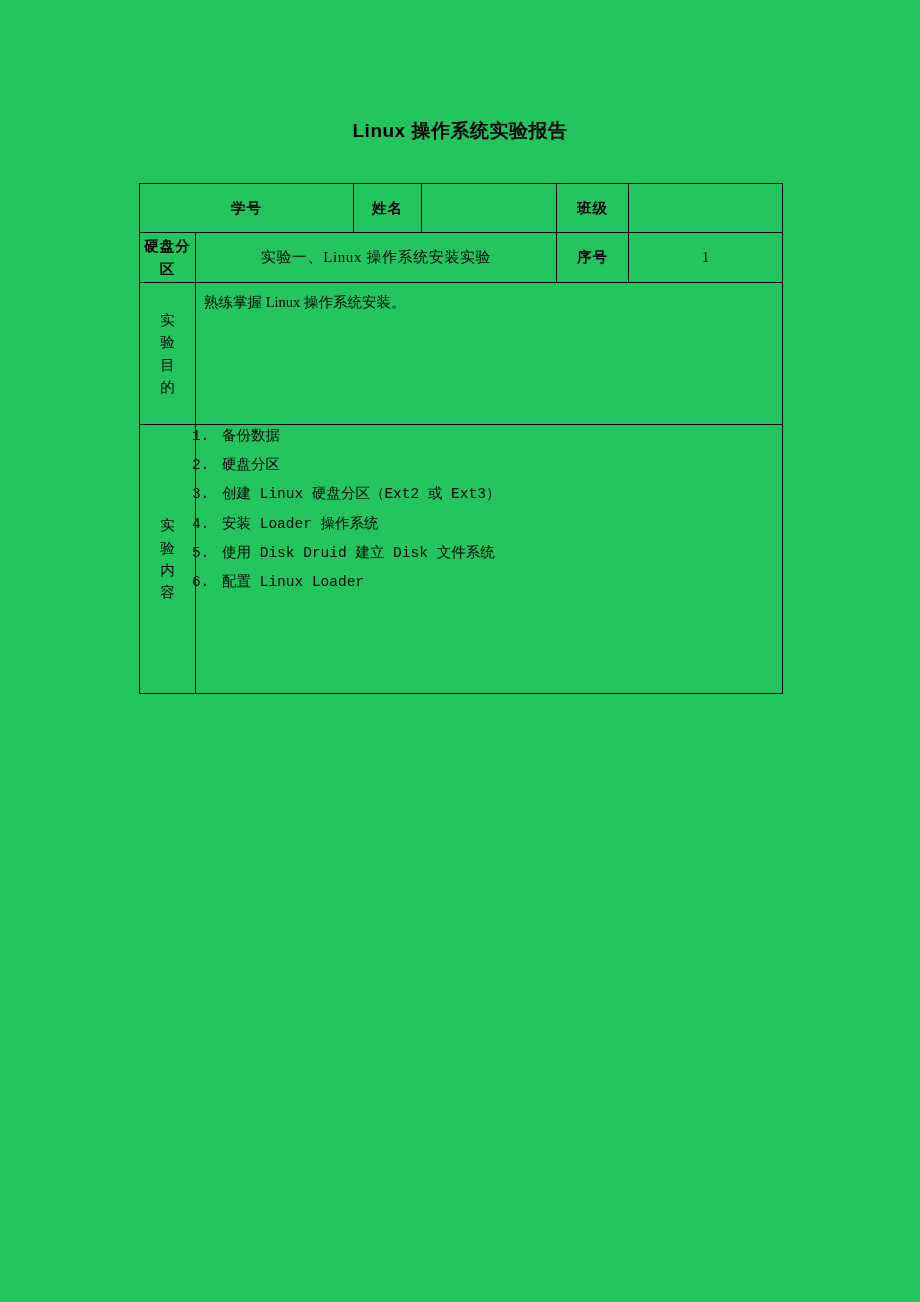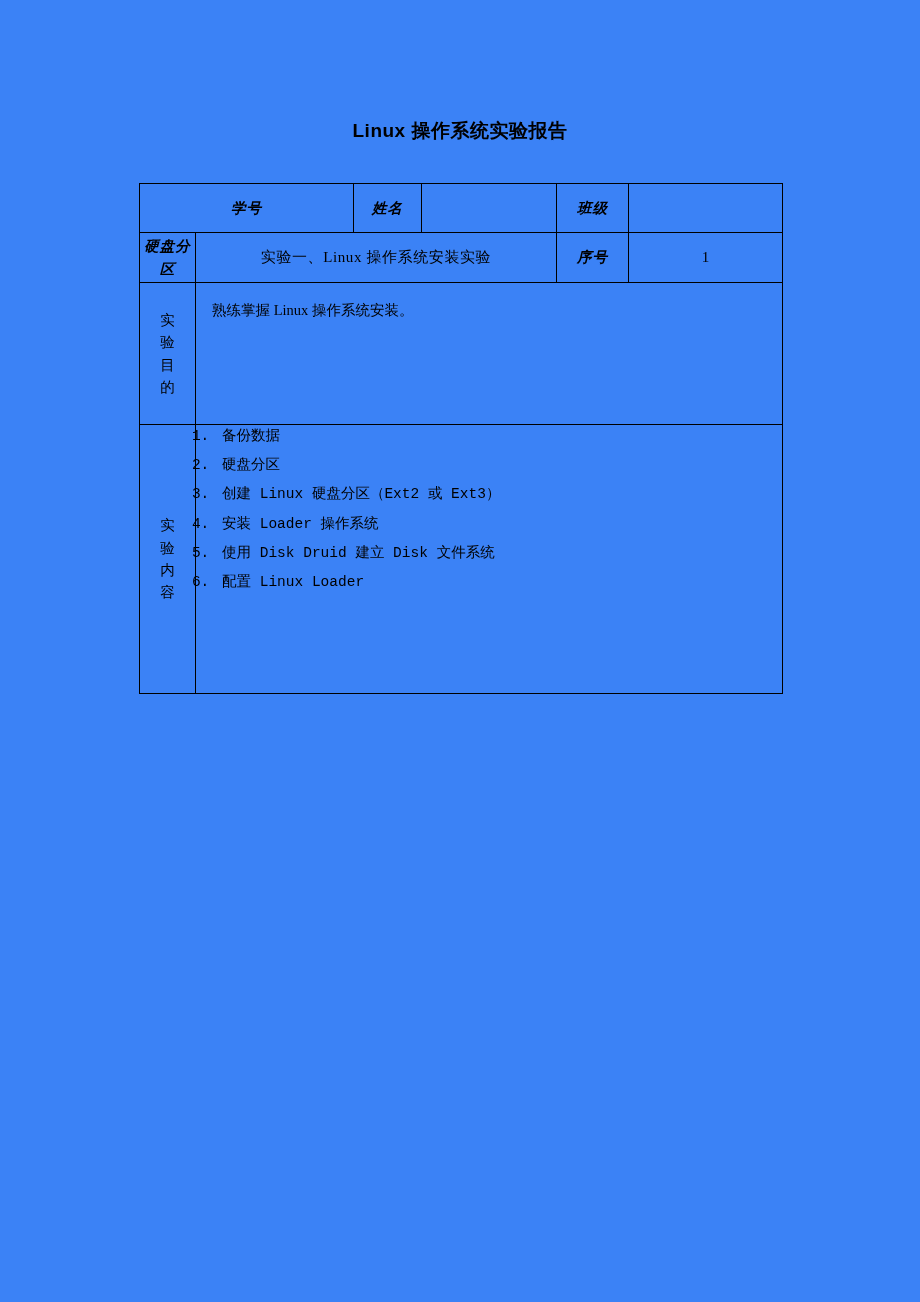--- a/index.html
+++ b/index.html
@@ -13,21 +13,21 @@
     font-family: "Liberation Serif", serif;
     color: #000000;
     position: relative;
     overflow: hidden;
   }
   .page {
     position: absolute;
     left: 0; top: 0;
     width: 920px;
     height: 1302px;
-    background: #3b82f6;
+    background: #22c55e;
   }
   .doc-title {
     position: absolute;
     left: 0;
     top: 118px;
     width: 920px;
     text-align: center;
     font-family: "Liberation Sans", sans-serif;
     font-weight: bold;
     font-size: 19px;
@@ -49,21 +49,20 @@
     line-height: 1.55;
   }
   
   .lbl {
     font-family: "Liberation Sans", sans-serif;
     font-weight: bold;
     font-size: 16px;
     text-align: center;
     vertical-align: middle !important;
     letter-spacing: 1px;
-    font-style: italic;
   }
   .r1 td { height: 48px; }
   .r1 .lbl { vertical-align: middle; }
   .val-cell { vertical-align: middle !important; }
 
   .r2 td { height: 49px; vertical-align: middle !important; }
   .r2 .nm {
     text-align: center;
     font-size: 15px;
     letter-spacing: 0.6px;
@@ -99,21 +98,21 @@
     padding: 0 0 0 22px;
     list-style: decimal;
   }
   .content-body ol li {
     margin: 0 0 6px 0;
     line-height: 1.6;
     padding-left: 4px;
     font-family: Liberation Mono, monospace;
   }
   .purpose-body p {
-    margin: 16px;
+    margin: 8px;
   }
 </style>
 </head>
 <body>
 
 <div class="page">
 
   <div class="doc-title">Linux 操作系统实验报告</div>
 
   <table class="report">

